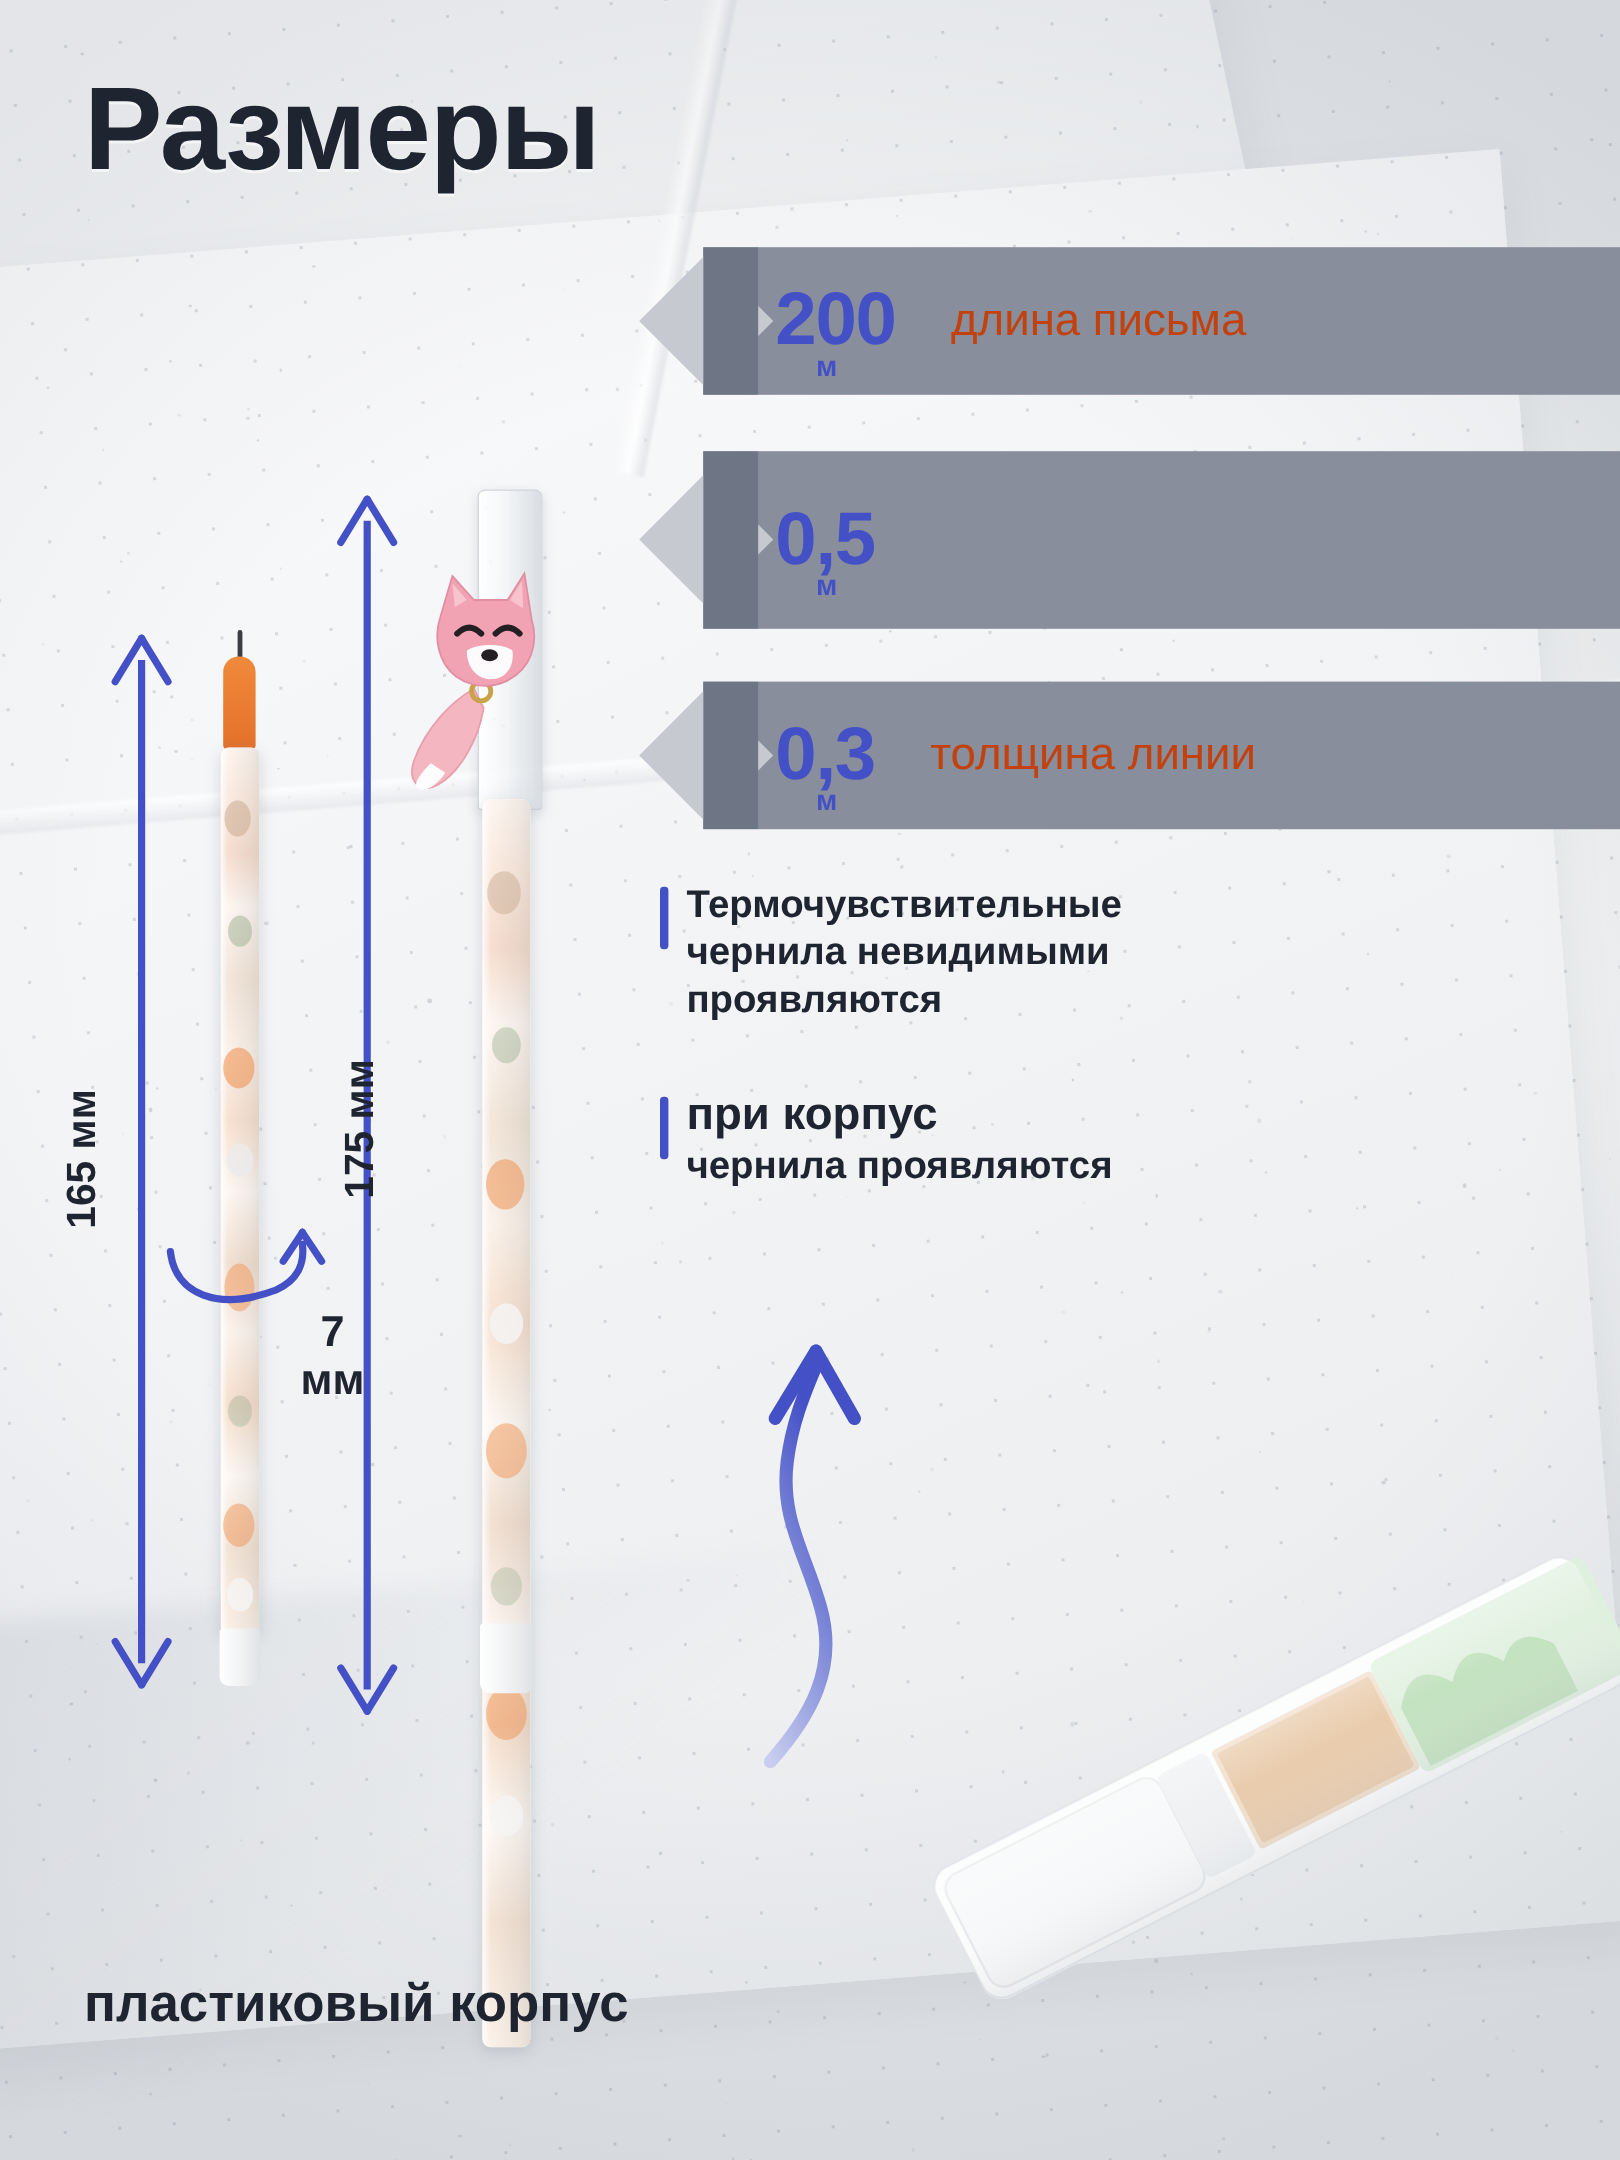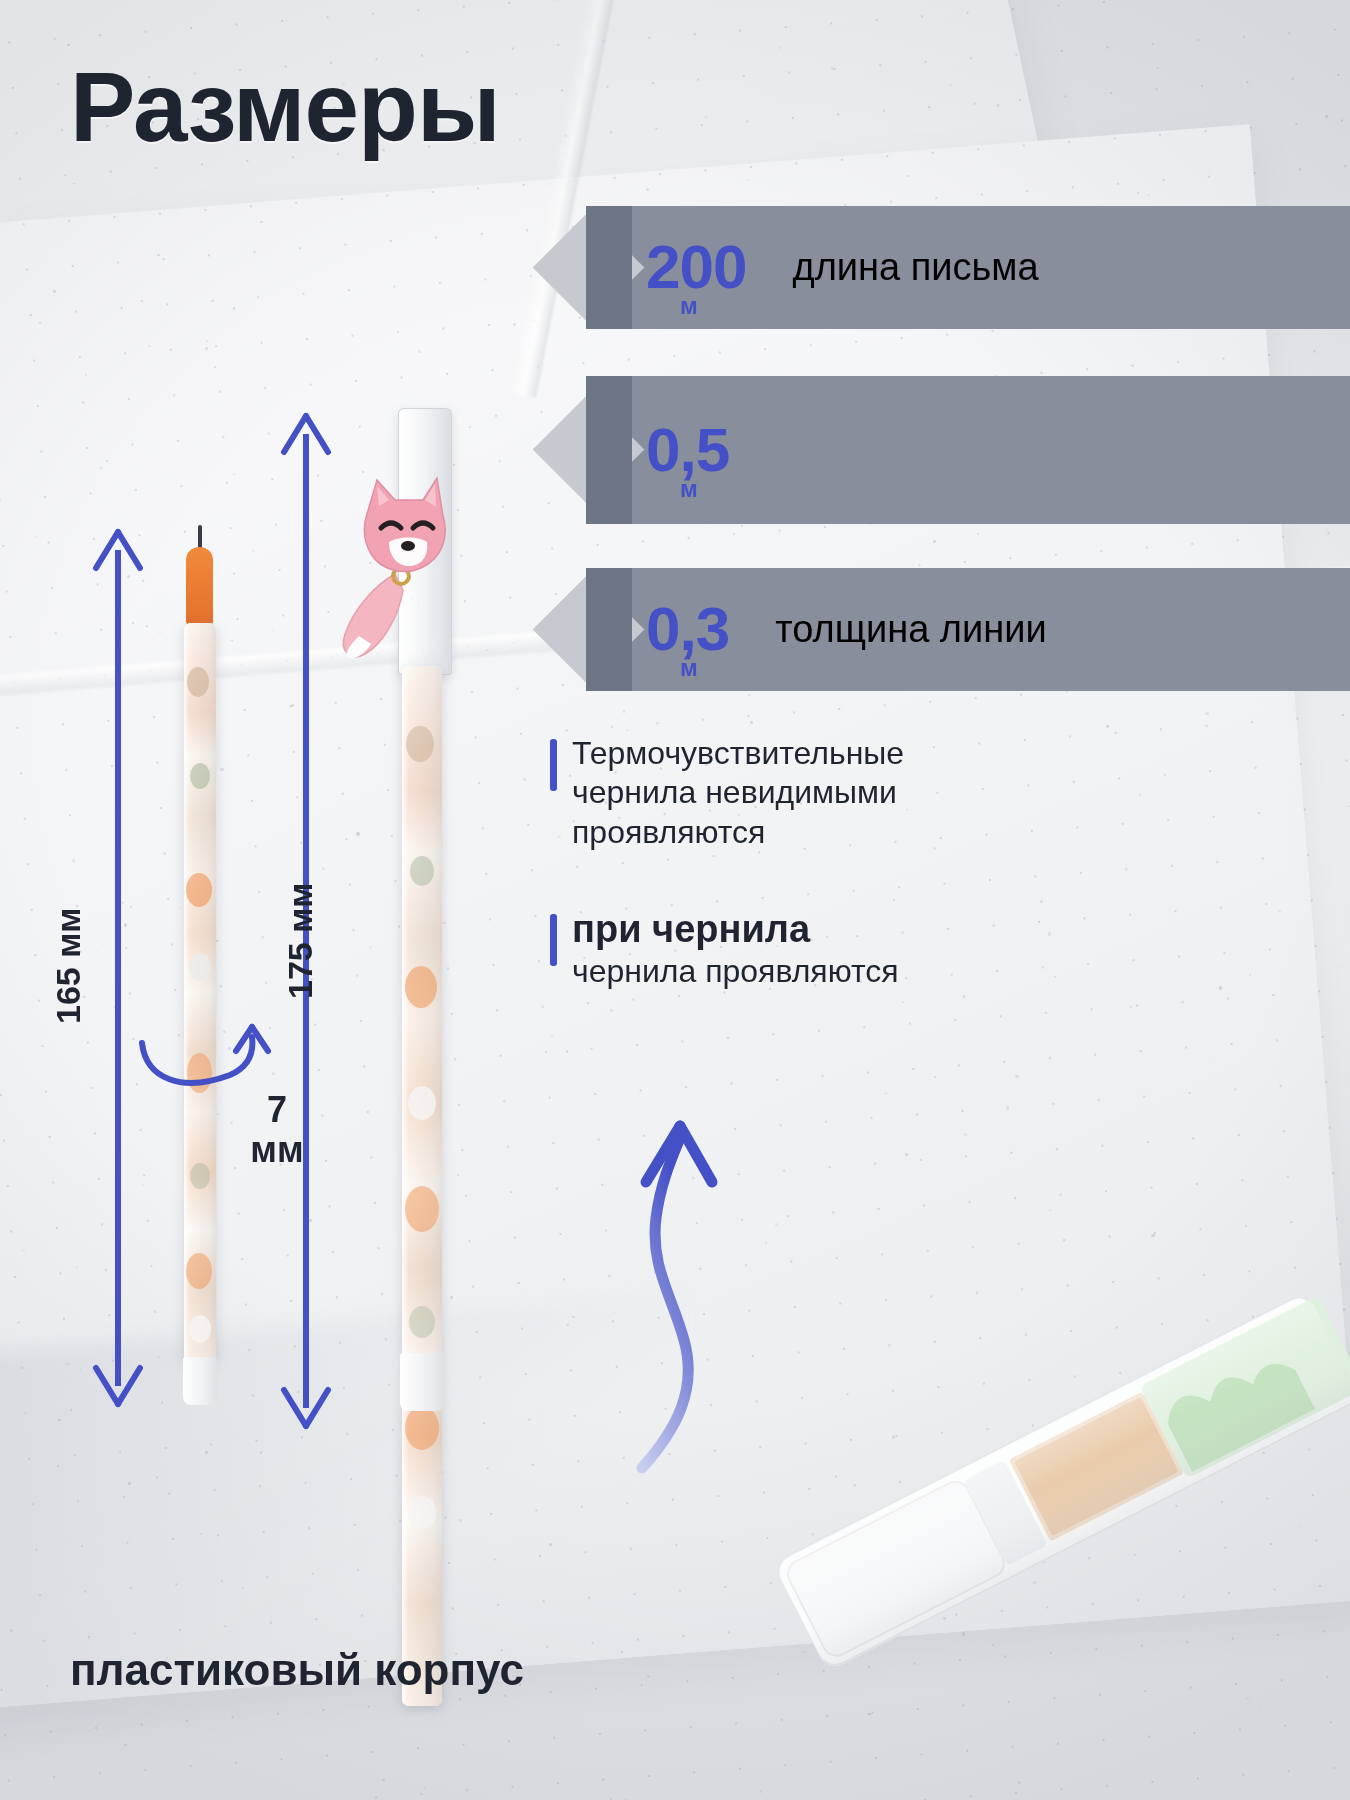--- a/index.html
+++ b/index.html
@@ -52,28 +52,28 @@
   .ribbon .fold-l{position:absolute;left:-37px;top:22px;width:79px;height:79px;
     background:#c6cad0;transform:rotate(45deg);}
   .ribbon .fold-l-dark{position:absolute;left:0px;top:0px;width:46px;height:100%;
     background:#6e7585;
     clip-path:polygon(0 0,100% 0,100% 100%,0 100%);}
   .ribbon .inner{position:relative;display:flex;align-items:center;
     width:100%;height:100%;padding-left:60px;box-sizing:border-box;}
   .num-wrap{position:relative;display:inline-block;}
   .num{font-size:62px;font-weight:700;color:#4450c6;line-height:.95;letter-spacing:-1px;}
   .unit{position:absolute;left:34px;top:54px;font-size:24px;font-weight:700;color:#4450c6;}
-  .rlabel{font-size:38px;color:#000000;line-height:1.12;margin-left:46px;}
+  .rlabel{font-size:38px;color:#c2410c;line-height:1.12;margin-left:46px;}
   .rlabel.two{font-size:37px;line-height:1.16;}
 
   
   .feat{position:absolute;}
   .feat .accent{position:absolute;left:0;top:6px;width:7px;border-radius:3px;background:#4450c6;}
   .feat h3{margin:0;font-size:38px;font-weight:700;color:#1f2530;line-height:1.14;padding-left:22px;}
-  .feat p{margin:2px 0 0 0;font-size:32px;color:#1f2530;line-height:1.17;padding-left:22px;font-weight:400;}
+  .feat p{margin:2px 0 0 0;font-size:32px;color:#1f2530;line-height:1.17;padding-left:22px;font-weight:700;}
 
   
   #caption{position:absolute;left:70px;top:1645px;font-size:44px;font-weight:700;color:#1f2530;}
 
   
   .dimline{position:absolute;}
   .dimtext{position:absolute;font-size:34px;font-weight:700;color:#1f2530;
     transform-origin:left bottom;}
   .dimtext.rot{transform:rotate(-90deg);}
   .dimtext-7{position:absolute;font-size:36px;font-weight:700;color:#1f2530;text-align:center;line-height:1.1;}
@@ -462,21 +462,21 @@
 
 <div class="feat" style="left:550px;top:733px;width:480px;">
   <div class="accent" style="height:52px;"></div>
   <p>Термочувствительные</p>
   <p>чернила невидимыми</p>
   <p>проявляются</p>
 </div>
 
 <div class="feat" style="left:550px;top:908px;width:480px;">
   <div class="accent" style="height:52px;"></div>
-  <h3>при чернила</h3>
+  <h3>при корпус</h3>
   <p>чернила проявляются</p>
 </div>
 
 <svg style="position:absolute;left:580px;top:1090px;width:240px;height:390px;" viewBox="0 0 240 390">
   <defs>
     <linearGradient id="swoosh" x1="0" y1="1" x2="0.3" y2="0">
       <stop offset="0%" stop-color="#c9cdf0"></stop>
       <stop offset="55%" stop-color="#7f8ad8"></stop>
       <stop offset="100%" stop-color="#4450c6"></stop>
     </linearGradient>

